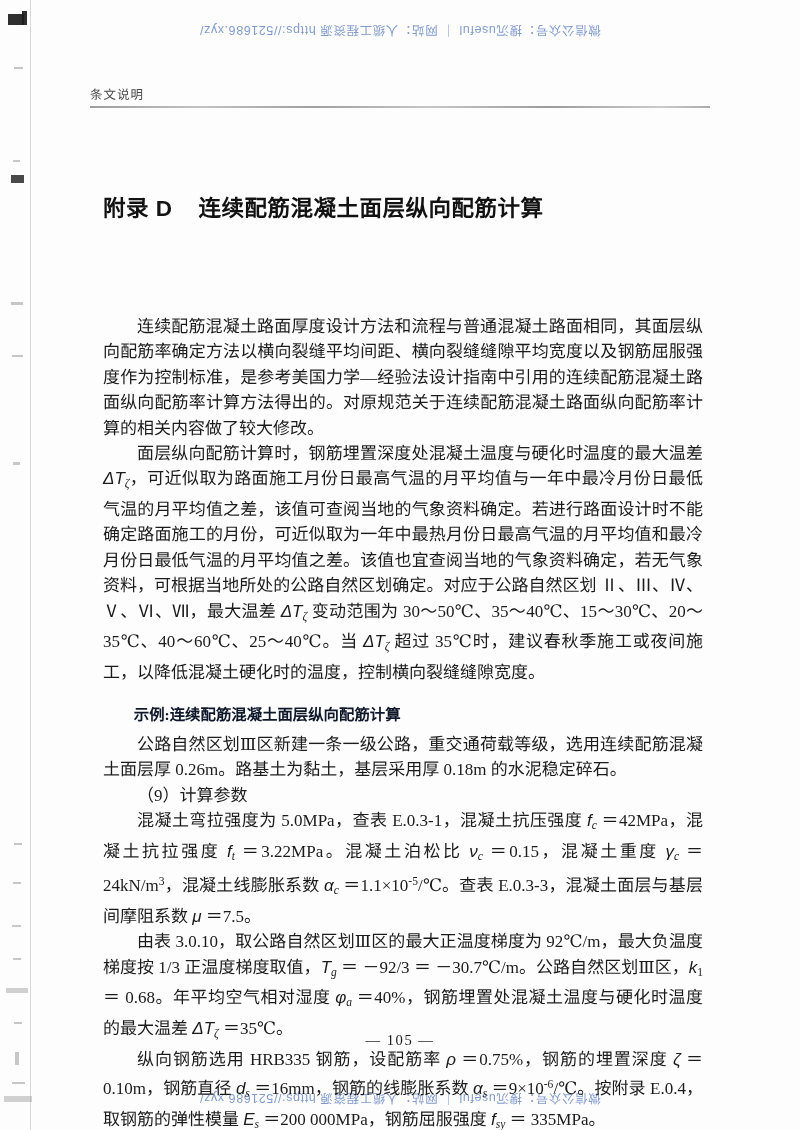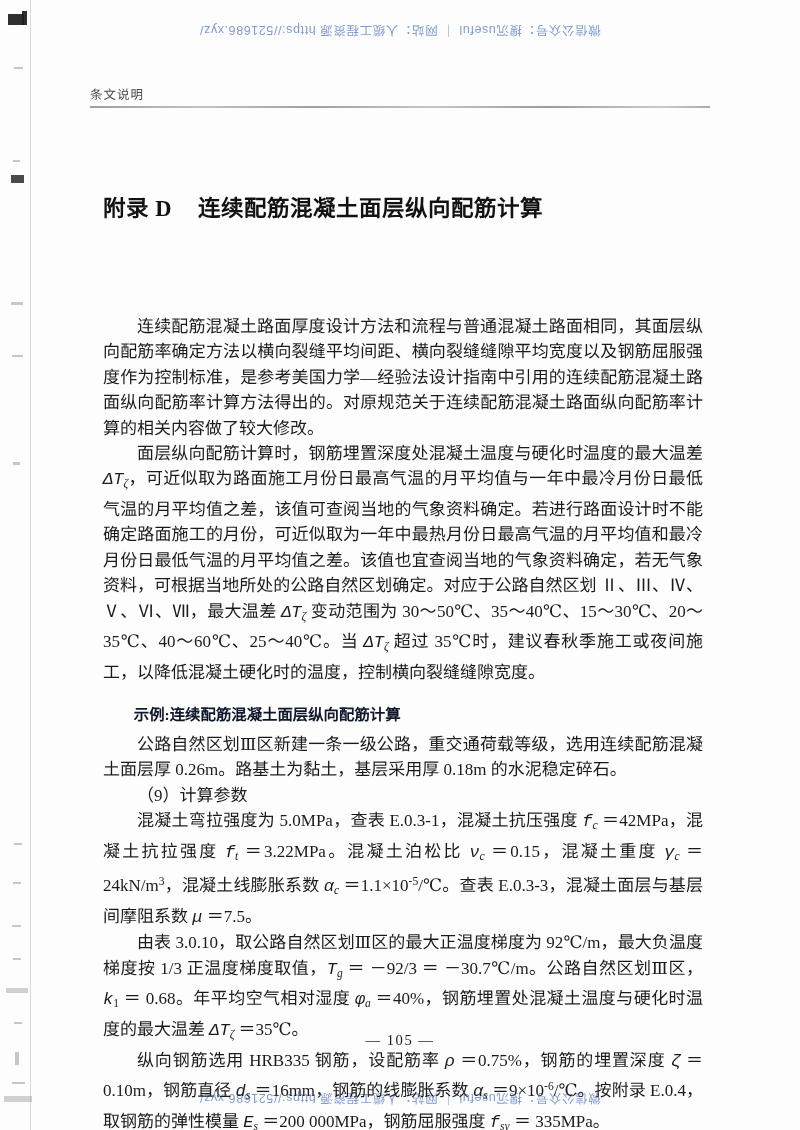--- a/index.html
+++ b/index.html
@@ -111,21 +111,21 @@
 
   h1.appendix-title {
     margin: 0 0 92px 0;
     font-size: 22.5px;
     font-weight: 700;
     letter-spacing: .5px;
     color: #121212;
     font-family: "Liberation Serif", serif;
     white-space: nowrap;
   }
-  h1.appendix-title .tnum { font-family: Liberation Serif, serif; }
+  h1.appendix-title .tnum { font-family: Liberation Sans, sans-serif; }
   h1.appendix-title .gap  { display: inline-block; width: 26px; }
 
   p.para {
     margin: 0;
     font-size: 17px;
     line-height: 25.4px;
     text-align: justify;
     text-justify: inter-ideograph;
     color: #1b1b1b;
   }
@@ -135,21 +135,21 @@
   h2.example-head {
     margin: 17px 0 4px 0;
     font-size: 15.4px;
     font-weight: 700;
     text-indent: 2em;
     line-height: 25.4px;
     color: #0f172a;
   }
 
   
-  .it  { font-style: italic; font-family: Liberation Mono, monospace; }
+  .it  { font-style: italic; font-family: Liberation Sans, sans-serif; }
   .sub { font-size: .68em; vertical-align: -.28em; font-style: italic; }
   .subn{ font-size: .68em; vertical-align: -.28em; font-style: normal; }
   .sup { font-size: .68em; vertical-align: .52em; font-style: normal; }
   .rom { font-family: Liberation Serif, serif; }
 
   .page-number {
     position: absolute;
     left: 0;
     top: 1032px;
     width: 800px;

